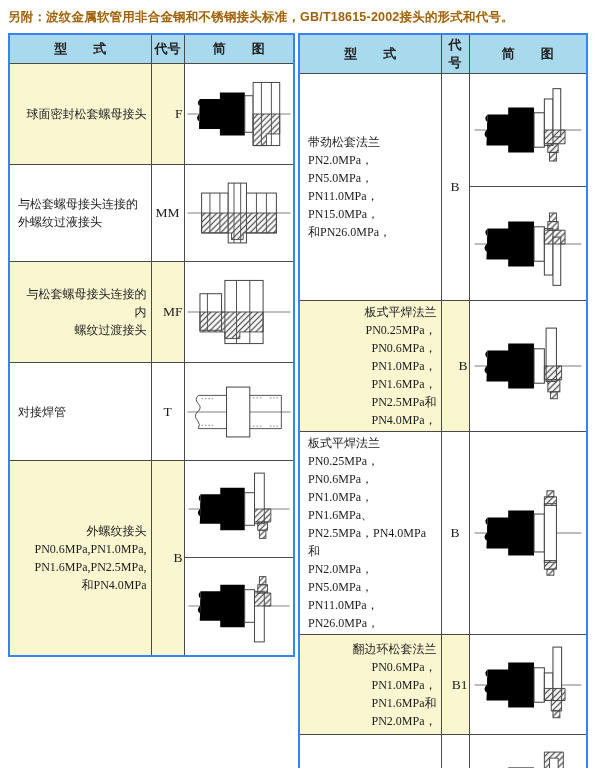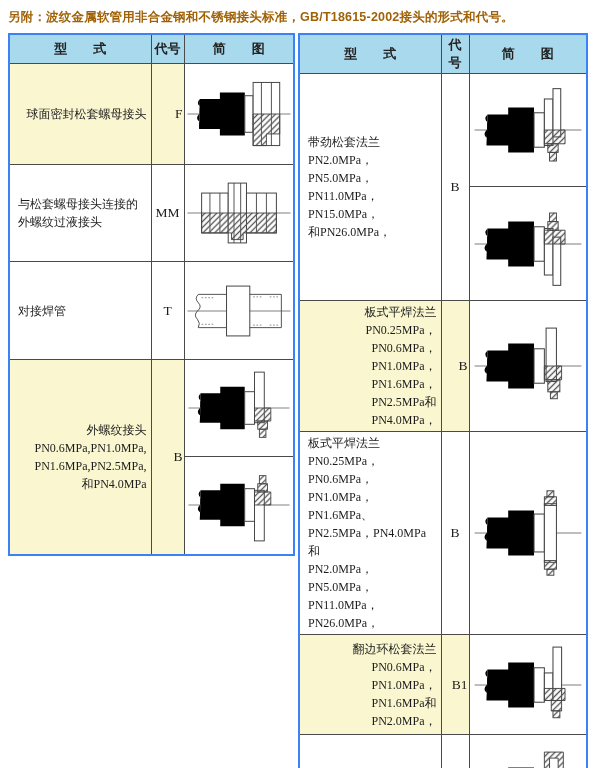--- a/index.html
+++ b/index.html
@@ -94,20 +94,36 @@
             <rect class="s" x="52" y="14" width="22" height="72"></rect>
             <line class="ln" x1="59" y1="14" x2="59" y2="86"></line>
                 <line class="ln" x1="67" y1="14" x2="67" y2="86"></line>
             <rect class="s" x="74" y="26" width="36" height="48"></rect>
             <line class="ln" x1="86" y1="26" x2="86" y2="74"></line>
                 <line class="ln" x1="98" y1="26" x2="98" y2="74"></line>
             <path class="h" d="M20,50 H110 V74 H70 V82 H56 V74 H20 Z" fill="url(#hatch)"></path>
           </svg>
         </td>
       </tr>
+      <tr class="lr4">
+        <td class="type hl">与松套螺母接头连接的内
+螺纹过渡接头</td>
+        <td class="code hl">MF</td>
+        <td class="diag">
+          <svg class="dg" viewBox="0 0 130 100" width="108" height="86">
+            <line class="cl" x1="3" y1="50" x2="127" y2="50"></line>
+            <rect class="s" x="18" y="28" width="26" height="44"></rect>
+            <line class="ln" x1="27" y1="28" x2="27" y2="72"></line>
+            <rect class="s" x="48" y="12" width="46" height="76"></rect>
+            <line class="ln" x1="62" y1="12" x2="62" y2="88"></line>
+                <line class="ln" x1="78" y1="12" x2="78" y2="88"></line>
+            <path class="h" d="M18,50 H94 V74 H66 V82 H48 V74 H18 Z" fill="url(#hatch)"></path>
+          </svg>
+        </td>
+      </tr>
       <tr class="lr5">
         <td class="type">对接焊管</td>
         <td class="code">T</td>
         <td class="diag">
           <svg class="dg" viewBox="0 0 130 100" width="108" height="86">
             <line class="cl" x1="3" y1="50" x2="127" y2="50"></line>
             <path class="ln" d="M16,30 H50 M16,70 H50"></path>
             <path class="ln" d="M16,30 q-5,5 0,10 q5,5 -1,10 q-5,5 0,10 q4,5 1,10"></path>
             <rect class="s" x="50" y="20" width="28" height="60"></rect>
             <path class="ln" d="M116,30 H78 M78,70 H116 M116,30 V70"></path>

